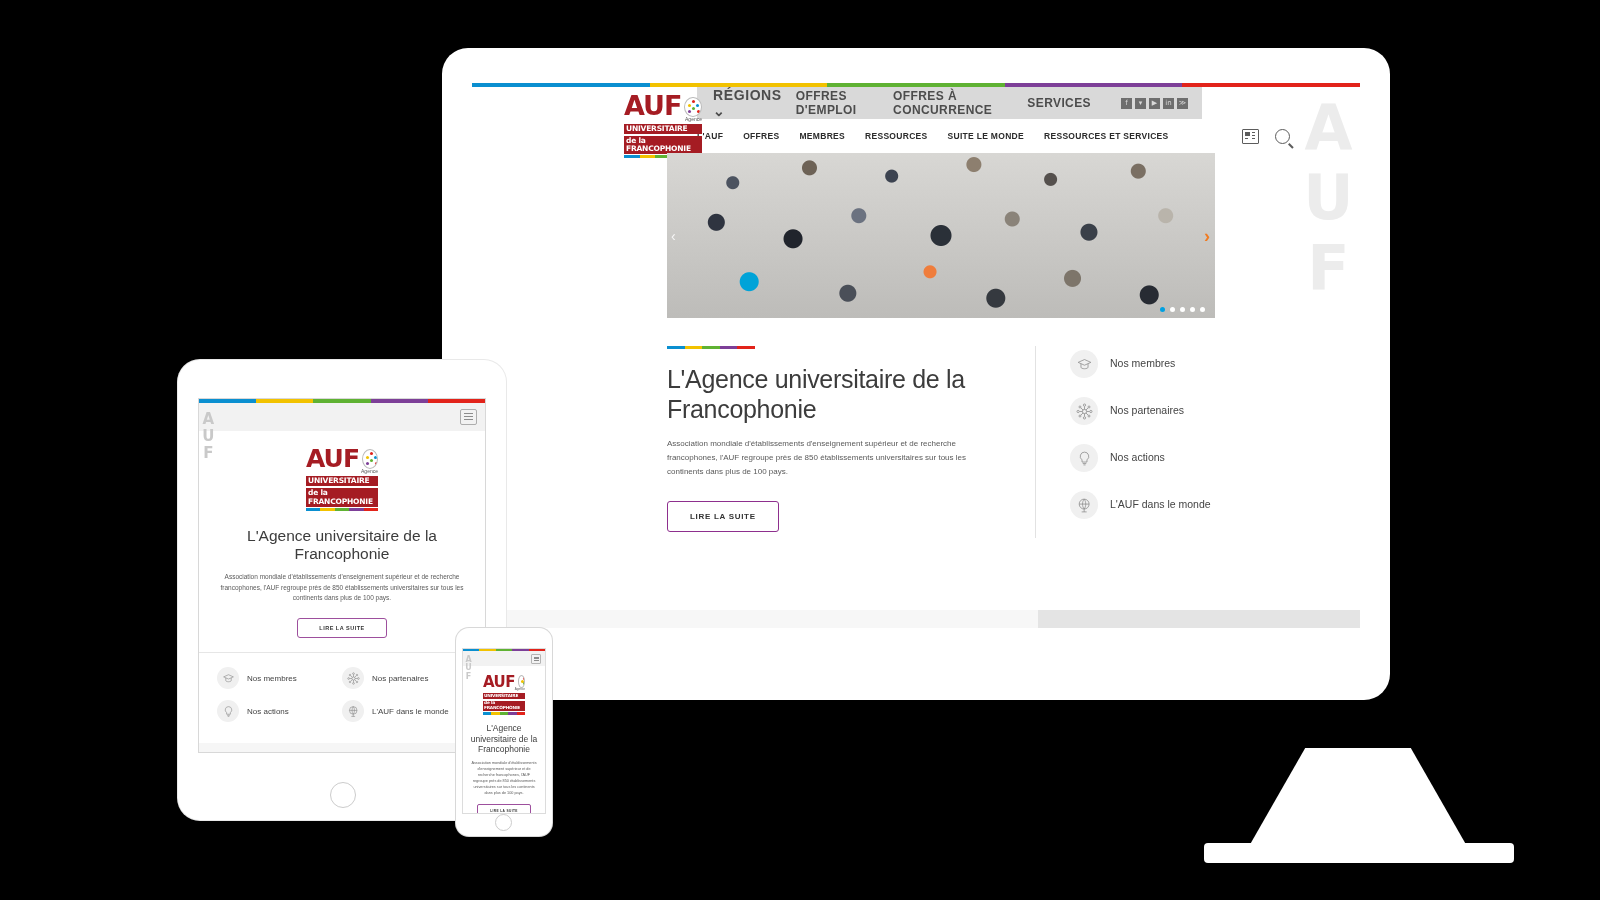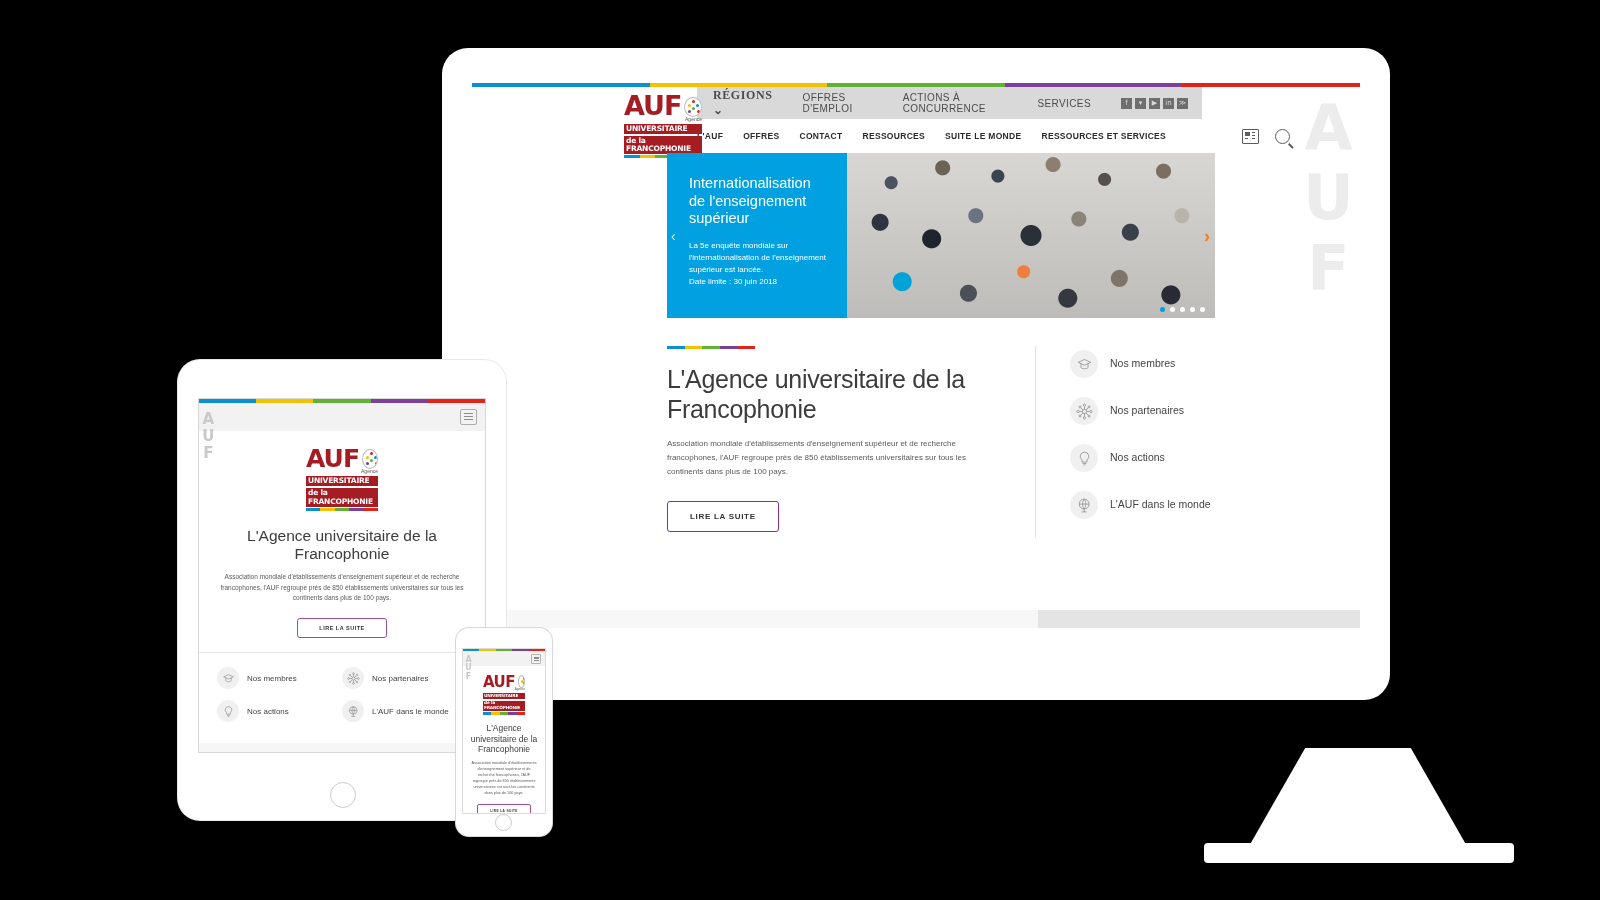--- a/index.html
+++ b/index.html
@@ -14,23 +14,23 @@
   .monitor-base{position:absolute;left:762px;top:795px;width:310px;height:20px;background:#fff;border-radius:4px;}
 
   
   .site{position:relative;width:888px;height:545px;background:#fff;}
   .rainbow{display:flex;height:4px;width:100%;}
   .rainbow span{flex:1;}
   .wm{position:absolute;right:8px;top:8px;font-size:62px;font-weight:bold;color:#ececec;letter-spacing:-3px;
       line-height:.78;writing-mode:vertical-rl;text-orientation:upright;font-family:"DejaVu Sans",sans-serif;}
 
   .topbar{position:relative;display:flex;align-items:center;height:32px;background:#d9d9d9;margin-left:225px;margin-right:158px;}
-  .topbar .regions{font-size:12px;font-weight:bold;color:#4c4c4c;letter-spacing:.6px;padding-left:16px;font-family:Liberation Serif, serif;}
+  .topbar .regions{font-size:14px;font-weight:bold;color:#4c4c4c;letter-spacing:.6px;padding-left:16px;}
   .topbar .spacer{flex:1;}
-  .topbar .tlink{font-size:10px;font-weight:normal;color:#4c4c4c;letter-spacing:.4px;margin-left:30px;}
+  .topbar .tlink{font-size:12px;font-weight:bold;color:#4c4c4c;letter-spacing:.4px;margin-left:14px;}
   .socials{display:flex;gap:3px;margin-left:30px;margin-right:14px;}
   .soc{width:11px;height:11px;background:#6e6e6e;color:#d9d9d9;font-size:7px;display:flex;
        align-items:center;justify-content:center;font-family:"DejaVu Sans",sans-serif;line-height:1;}
 
   .logo{position:absolute;left:152px;top:12px;width:78px;}
   .logo .auf{display:flex;align-items:flex-end;}
   .logo .aufw{font-size:27px;font-weight:bold;color:#a51c23;letter-spacing:-1px;line-height:.8;
      font-family:"DejaVu Sans",sans-serif;}
   .globe{width:18px;height:18px;border-radius:50%;border:1px solid #bbb;margin-left:3px;position:relative;overflow:hidden;background:#fff;}
   .globe i{position:absolute;width:3px;height:3px;border-radius:50%;}
@@ -173,21 +173,21 @@
 
         <div class="wm">AUF</div>
 
         <div class="topbar">
           <div class="regions">
             <span>RÉGIONS</span>
             <span>⌄</span>
           </div>
           <div class="spacer"></div>
           <a class="tlink">OFFRES D'EMPLOI</a>
-          <a class="tlink">ACTIONS À CONCURRENCE</a>
+          <a class="tlink">OFFRES À CONCURRENCE</a>
           <a class="tlink">SERVICES</a>
           <div class="socials">
             <span class="soc">f</span>
             <span class="soc">▾</span>
             <span class="soc">▶</span>
             <span class="soc">in</span>
             <span class="soc">≫</span>
           </div>
         </div>
 
@@ -211,36 +211,31 @@
               <span style="background:#f2c200"></span>
             <span style="background:#5fb233"></span>
               <span style="background:#7d3f98"></span>
             <span style="background:#e2231a"></span>
           </div>
         </div>
 
         <div class="mainnav">
           <a>L'AUF</a>
           <a>OFFRES</a>
-          <a>CONTACT</a>
+          <a>MEMBRES</a>
           <a>RESSOURCES</a>
           <a>SUITE LE MONDE</a>
           <a>RESSOURCES ET SERVICES</a>
           <div class="navicons">
             <span class="news-ic"></span>
             <span class="srch"></span>
           </div>
         </div>
 
         <div class="hero">
-          <div class="hero-cap">
-            <h2>Internationalisation de l'enseignement supérieur</h2>
-            <p style="white-space:pre-line">La 5e enquête mondiale sur l'internationalisation de l'enseignement supérieur est lancée.
-Date limite : 30 juin 2018</p>
-          </div>
           <div class="hero-img"></div>
           <span class="hero-prev">‹</span>
           <span class="hero-next">›</span>
           <div class="dots">
             <i class="on"></i>
             <i></i>
             <i></i>
             <i></i>
             <i></i>
           </div>

